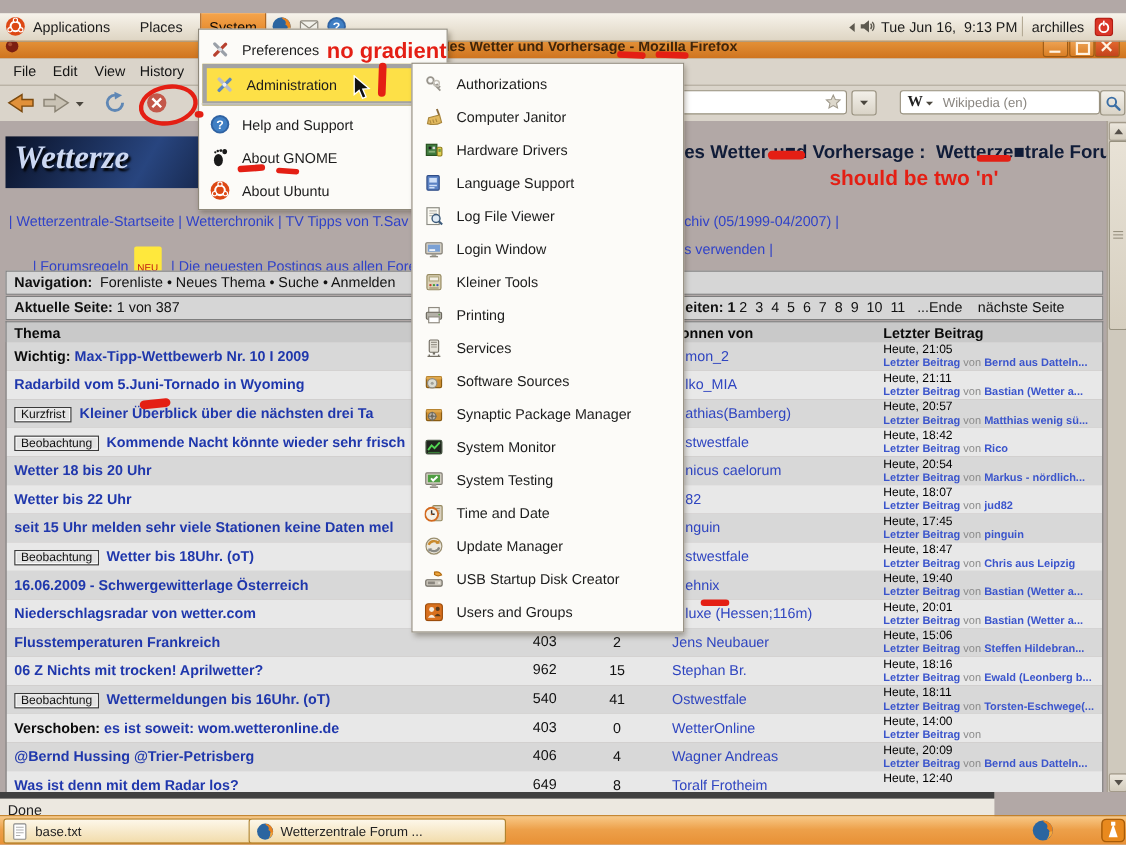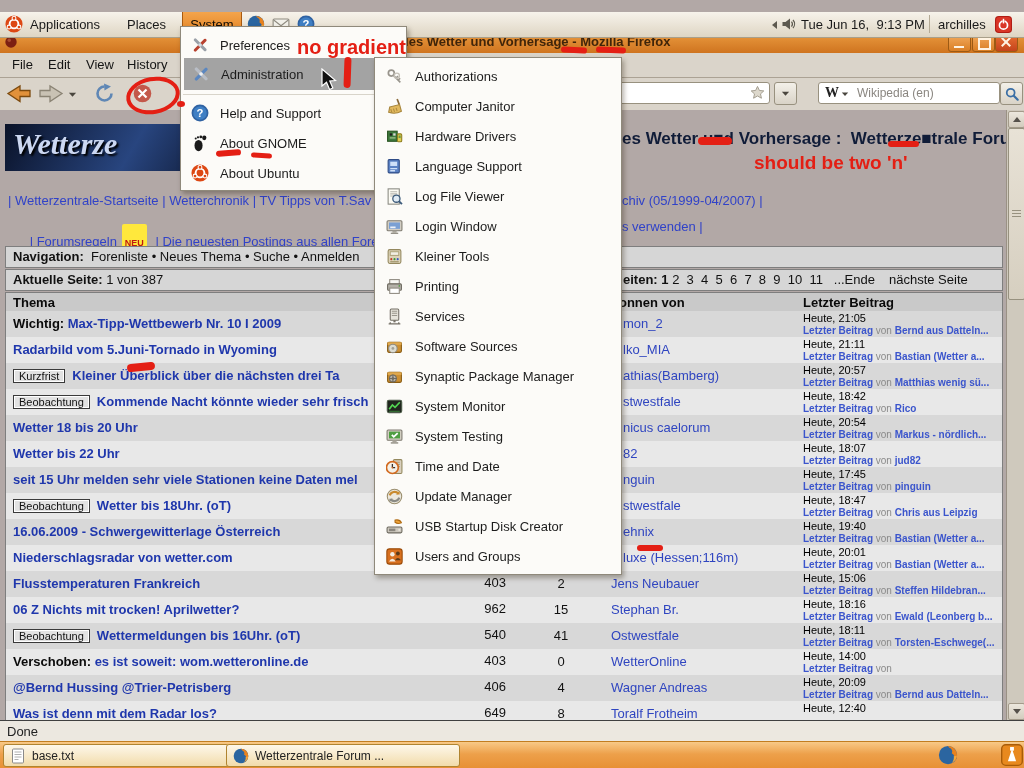--- a/index.html
+++ b/index.html
@@ -14,21 +14,21 @@
   #system-btn{position:absolute;left:182px;top:0;width:58px;height:25px;
          background:linear-gradient(#f4a44c,#e07f1f);border-left:1px solid #a85a10;border-right:1px solid #a85a10;
          text-align:center;line-height:25px;color:#120c04;}
   .picon{position:absolute;top:3px;width:18px;height:18px;}
   .sep-v{position:absolute;top:3px;width:1px;height:18px;background:#b4aa95;}
   
   .menu{background:#fcfbf8;border:1px solid #8f897b;box-shadow:2px 3px 5px rgba(40,30,10,.35);z-index:50;}
   #sysmenu{position:absolute;left:180px;top:26px;width:194px;height:163px;padding-left:31px;}
   .smi{position:absolute;left:3px;right:3px;display:flex;align-items:center;gap:11px;padding-left:7px;color:#1c1c1c;}
   .smi .mi{width:18px;height:18px;flex:0 0 18px;}
-  #smi-admin{border:1px solid #a3a3a3;background:#a3a3a3;}
+  #smi-admin{border:4px solid #a3a3a3;background:#fde047;}
   .subarrow{position:absolute;right:9px;top:50%;margin-top:-5px;width:0;height:0;
             border-top:5px solid transparent;border-bottom:5px solid transparent;border-left:6px solid #3a3a3a;}
   .msep{position:absolute;left:2px;right:2px;height:1px;background:#d8d4ca;}
   #adminmenu{position:absolute;left:374px;top:57px;width:246px;height:516px;}
   .ami{position:absolute;left:3px;right:3px;height:30px;display:flex;align-items:center;gap:12px;padding-left:8px;color:#1c1c1c;}
   .ami .mi{width:17px;height:17px;flex:0 0 17px;}
   
   #desktop-strip{position:absolute;left:0;top:26px;width:1024px;height:5px;background:#2c3a64;}
   #titlebar{position:absolute;left:0;top:31px;width:1024px;height:22px;
             background:linear-gradient(#ec9d42,#cf741f);border-bottom:1px solid #a55c12;
@@ -50,21 +50,21 @@
   #search-text{position:absolute;left:38px;top:3px;color:#8a8680;font-size:12px;white-space:pre;}
   #w-glyph{position:absolute;left:6px;top:2px;font-family:"Liberation Serif",serif;font-weight:bold;font-size:14px;color:#222;}
   
   #content{position:absolute;left:0;top:110px;width:1006px;height:610px;background:#b2a8a6;overflow:hidden;}
   #logo{position:absolute;left:5px;top:14px;width:231px;height:47px;
         background:linear-gradient(120deg,#0a1228,#28457f 55%,#0a1228);overflow:hidden;}
   #logo span{font-family:"Liberation Serif",serif;font-style:italic;font-weight:bold;font-size:30px;
         color:#ccd8f2;text-shadow:2px 2px 2px #000;position:absolute;left:8px;top:3px;white-space:nowrap;}
   #heading{position:absolute;left:622px;top:19px;font-size:17px;font-weight:bold;color:#101c38;white-space:pre;}
   .linkline{position:absolute;font-size:13px;color:#3042c8;white-space:pre;}
-  .neu{background:#ffe83c;color:#c01810;font-size:9px;font-weight:bold;padding:14px 3px;border-radius:2px;margin:0 5px;}
+  .neu{background:#ffe83c;color:#c01810;font-size:9px;font-weight:normal;padding:14px 3px;border-radius:2px;margin:0 5px;}
   .graybar{position:absolute;left:5px;width:996px;height:20px;background:#d6d6d6;border:1px solid #7e7e7e;font-size:13px;}
   .graybar .in{position:absolute;top:2px;left:7px;white-space:pre;}
   #thead{position:absolute;left:5px;top:182px;width:996px;height:18px;background:#c9c9c9;
          border-left:1px solid #7e7e7e;border-right:1px solid #7e7e7e;border-top:1px solid #7e7e7e;font-weight:bold;}
   .hc{position:absolute;top:2px;font-size:13px;color:#0a0a0a;}
   #rows{position:absolute;left:5px;top:201px;width:996px;height:409px;overflow:hidden;
         border-left:1px solid #7e7e7e;border-right:1px solid #7e7e7e;}
   .trow{position:relative;height:26px;}
   .trow.odd{background:#d8d8d8;} .trow.even{background:#e8e8e8;}
   .c-topic{position:absolute;left:7px;top:5px;white-space:nowrap;font-size:13px;}
@@ -81,21 +81,21 @@
   
   #scrollbar{position:absolute;left:1006px;top:110px;width:18px;height:610px;background:#cfc9bd;border-left:1px solid #9a9184;}
   .sbtn{position:absolute;left:1px;width:15px;height:15px;background:linear-gradient(#ece7dd,#d3ccbe);
         border:1px solid #a39a8a;border-radius:2px;display:flex;align-items:center;justify-content:center;}
   .tri-up{width:0;height:0;border-left:4px solid transparent;border-right:4px solid transparent;border-bottom:5px solid #55504a;}
   .tri-dn{width:0;height:0;border-left:4px solid transparent;border-right:4px solid transparent;border-top:5px solid #55504a;}
   #sb-thumb{position:absolute;left:1px;top:18px;width:15px;height:170px;background:linear-gradient(#e8e2d6,#d6cfc0);
         border:1px solid #97917f;border-radius:2px;}
   .grip{position:absolute;left:3px;width:9px;height:1px;background:#97917f;}
   
-  #statusbar{position:absolute;left:0;top:720px;width:1024px;height:21px;background:#ece8e0;border-top:1px solid #404040;}
+  #statusbar{position:absolute;left:0;top:720px;width:904px;height:21px;background:#ece8e0;border-top:6px solid #404040;}
   #statusbar .in{position:absolute;left:7px;top:3px;font-size:13px;color:#222;}
   #taskbar{position:absolute;left:0;top:741px;width:1024px;height:27px;
            background:linear-gradient(#f8c987,#eda04a 45%,#e78f33);border-top:1px solid #c27d20;}
   .taskbtn{position:absolute;top:2px;height:21px;border:1px solid #b08430;border-radius:3px;
            background:linear-gradient(#fdf7ea,#f2dcab);display:flex;align-items:center;gap:6px;
            padding:0 6px;font-size:12px;color:#222;overflow:hidden;white-space:nowrap;}
   .taskbtn .mi{width:16px;height:16px;flex:0 0 16px;}
   .redtext{position:absolute;color:#e41f14;font-weight:bold;z-index:100;white-space:nowrap;}
   .redmark{position:absolute;background:#e41f14;border-radius:4px;z-index:100;}
   .redellipse{position:absolute;border:4px solid #e41f14;border-radius:50%;z-index:100;}

